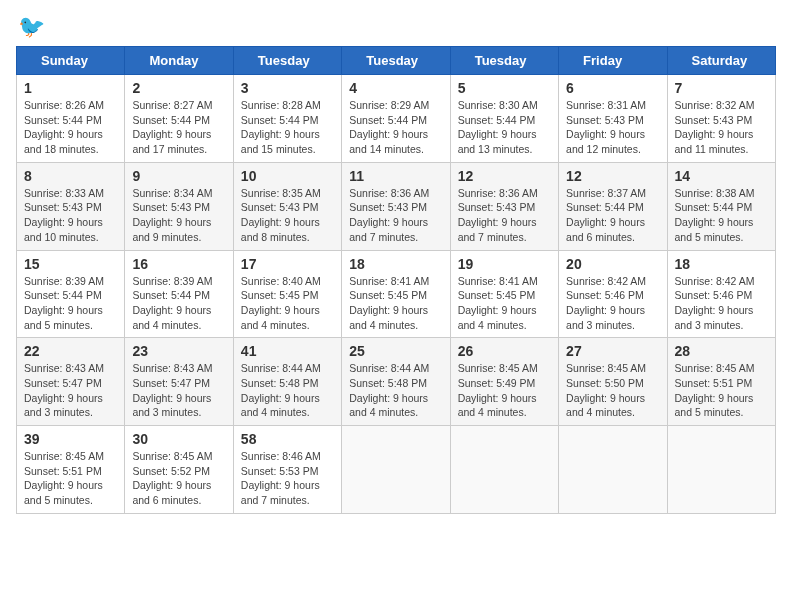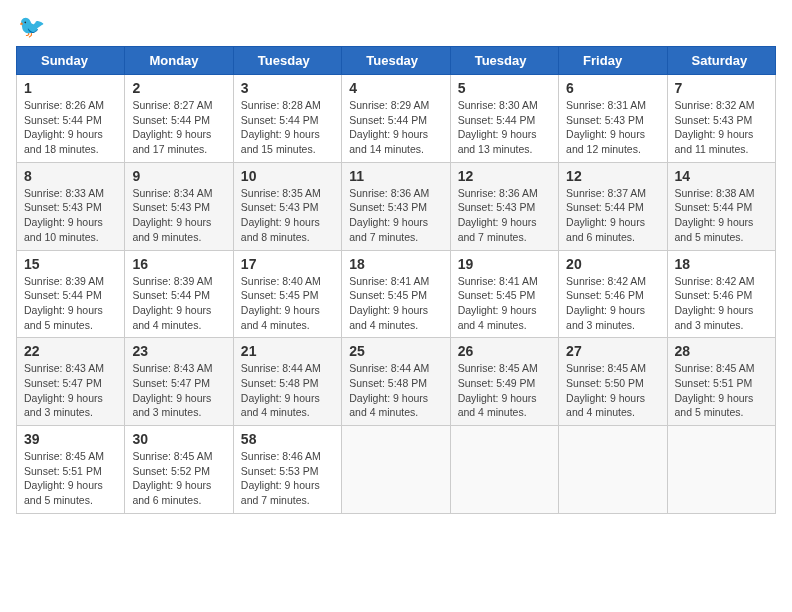--- a/index.html
+++ b/index.html
@@ -221,21 +221,21 @@
       <tr>
         <td>
           <span class="day-number">22</span>
           <div class="day-info">Sunrise: 8:43 AM<br>Sunset: 5:47 PM<br>Daylight: 9 hours and 3 minutes.</div>
         </td>
         <td>
           <span class="day-number">23</span>
           <div class="day-info">Sunrise: 8:43 AM<br>Sunset: 5:47 PM<br>Daylight: 9 hours and 3 minutes.</div>
         </td>
         <td>
-          <span class="day-number">21</span>
+          <span class="day-number">41</span>
           <div class="day-info">Sunrise: 8:44 AM<br>Sunset: 5:48 PM<br>Daylight: 9 hours and 4 minutes.</div>
         </td>
         <td>
           <span class="day-number">25</span>
           <div class="day-info">Sunrise: 8:44 AM<br>Sunset: 5:48 PM<br>Daylight: 9 hours and 4 minutes.</div>
         </td>
         <td>
           <span class="day-number">26</span>
           <div class="day-info">Sunrise: 8:45 AM<br>Sunset: 5:49 PM<br>Daylight: 9 hours and 4 minutes.</div>
         </td>

